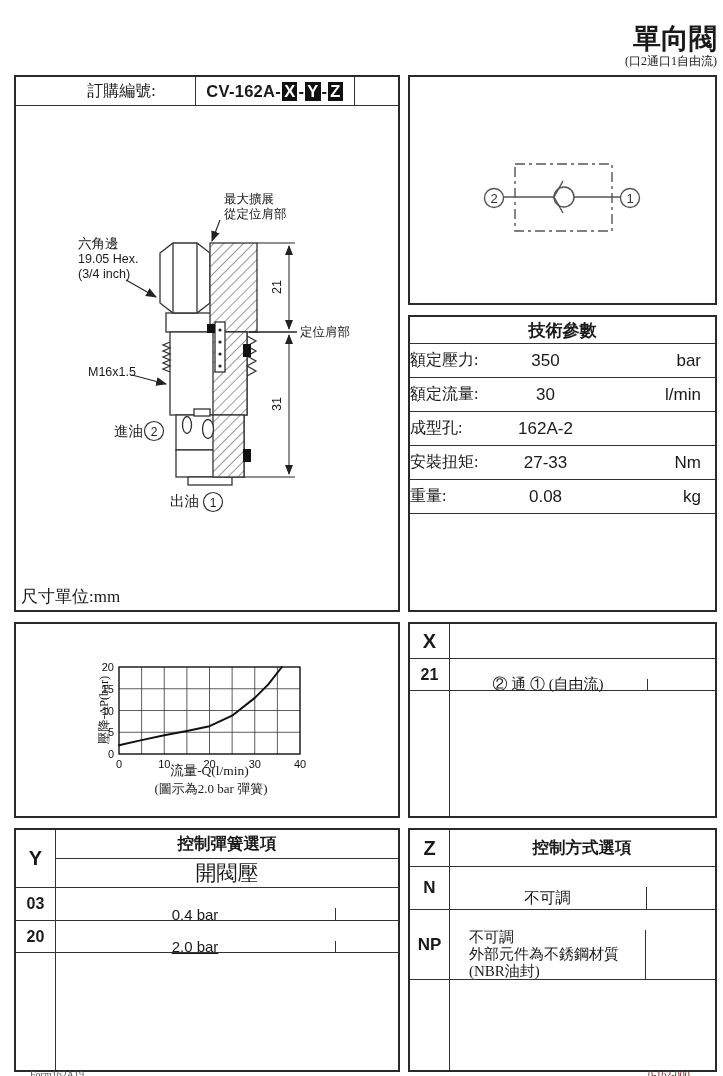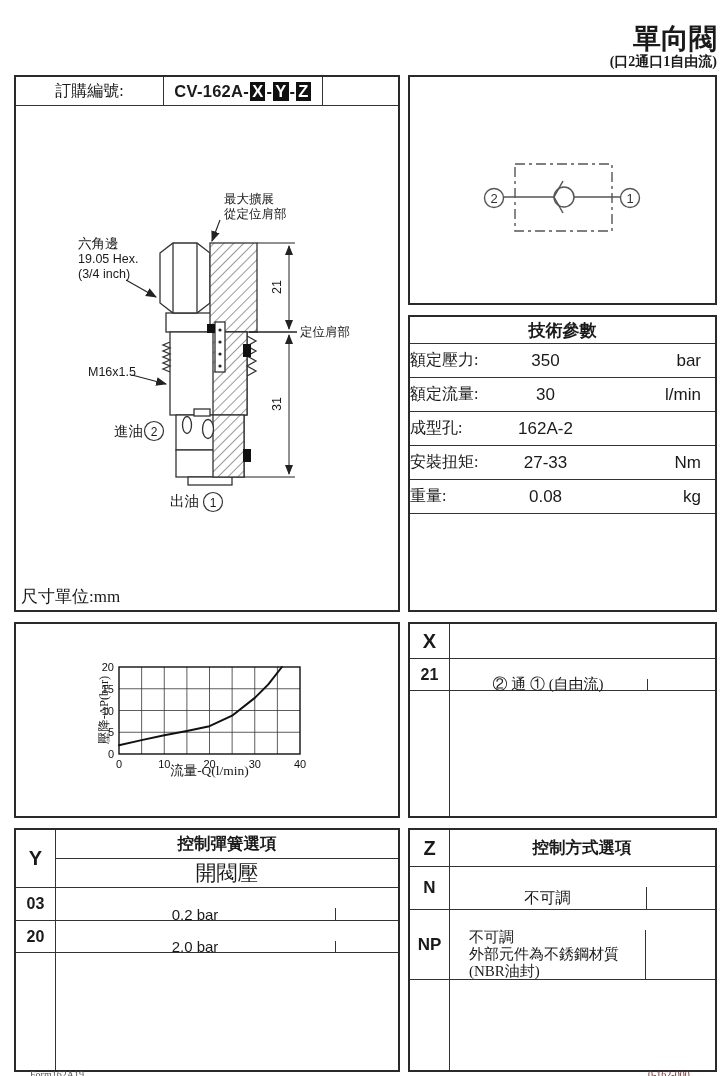--- a/index.html
+++ b/index.html
@@ -7,25 +7,25 @@
     width:723px;height:1076px;position:relative;background:#fff;
     font-family:"Liberation Serif","DejaVu Serif",serif;color:#1a1a1a;
     overflow:hidden;
   }
   .sans{font-family:"Liberation Sans","DejaVu Sans",sans-serif;}
   .box{position:absolute;border:2px solid #2a2a2a;box-sizing:border-box;background:#fff;}
 
   
   .page-title-wrap{position:absolute;top:24px;right:6px;text-align:right;line-height:1.05;}
   .page-title{font-size:28px;font-weight:bold;}
-  .page-subtitle{font-size:14px;font-weight:bold;margin-top:2px;}
+  .page-subtitle{font-size:12px;font-weight:normal;margin-top:2px;}
 
   
   .order-header{display:flex;height:28px;border-bottom:1px solid #333;align-items:stretch;}
-  .order-label{width:147px;border-right:1px solid #333;display:flex;align-items:center;justify-content:center;font-size:16px;}
+  .order-label{width:147px;border-right:1px solid #333;display:flex;align-items:center;justify-content:center;font-size:16px;padding-left:32px;}
   .order-code{width:158px;border-right:1px solid #333;display:flex;align-items:center;justify-content:center;
               font-family:"Liberation Sans","DejaVu Sans",sans-serif;font-weight:bold;font-size:16.5px;letter-spacing:.3px;}
   .inv{background:#101010;color:#fff;padding:0 2px;margin:0 1px;}
   .unit-note{position:absolute;left:5px;bottom:2px;font-size:17px;}
 
   
   .tp-header{height:26px;border-bottom:1px solid #333;display:flex;align-items:center;justify-content:center;
              font-weight:bold;font-size:17px;}
   .tp-row{display:flex;height:33px;border-bottom:1px solid #333;align-items:center;}
   .tp-label{width:88px;font-size:16px;}
@@ -211,20 +211,21 @@
       <text x="238.75" y="144" text-anchor="middle" class="tick">30</text>
       <text x="284" y="144" text-anchor="middle" class="tick">40</text>
       <text x="98" y="134" text-anchor="end" class="tick">0</text>
       <text x="98" y="112.25" text-anchor="end" class="tick">5</text>
       <text x="98" y="90.5" text-anchor="end" class="tick">10</text>
       <text x="98" y="68.75" text-anchor="end" class="tick">15</text>
       <text x="98" y="47" text-anchor="end" class="tick">20</text>
       <path d="M103.0,121.3 L125.6,116.1 L148.3,111.3 L170.9,106.9 L193.5,102.2 L216.1,91.7 L238.8,73.9 L252.3,60.4 L265.9,43.0" fill="none" stroke="#111" stroke-width="2" stroke-linejoin="round" stroke-linecap="round"></path>
     </svg>
   <div class="chart-xlabel">流量-Q(l/min)</div>
+  <div class="chart-caption">(圖示為2.0 bar 彈簧)</div>
 </div>
 
 <div class="box" style="left:408px;top:622px;width:309px;height:196px;">
   <div class="opt-vline"></div>
   <div class="opt-header" style="height:34px;">
     <div class="opt-code-cell code-lg">X</div>
   </div>
   <div class="opt-row" style="top:35px;height:31px;">
     <div class="opt-code-cell code-sm">21</div>
     <div class="opt-mid" style="width:198px;">② 通 ① (自由流)</div>
@@ -233,26 +234,26 @@
 </div>
 
 <div class="box" style="left:14px;top:828px;width:386px;height:244px;">
   <div class="opt-vline"></div>
   <div style="position:absolute;left:0;top:0;width:39px;height:57px;display:flex;align-items:center;justify-content:center;" class="opt-code-cell code-lg">Y</div>
   <div style="position:absolute;left:40px;right:0;top:0;height:28px;border-bottom:1px solid #333;display:flex;align-items:center;justify-content:center;font-weight:bold;font-size:16.5px;">控制彈簧選項</div>
   <div style="position:absolute;left:40px;right:0;top:29px;height:28px;display:flex;align-items:center;justify-content:center;font-size:21px;">開閥壓</div>
   <div style="position:absolute;left:0;right:0;top:57px;border-top:1px solid #333;"></div>
   <div class="opt-row" style="top:58px;height:32px;">
     <div class="opt-code-cell code-sm">03</div>
-    <div class="opt-mid sans" style="width:280px;">0.2 bar</div>
+    <div class="opt-mid sans" style="width:280px;">0.4 bar</div>
     <div style="flex:1;"></div>
   </div>
   <div class="opt-row" style="top:91px;height:31px;">
     <div class="opt-code-cell code-sm">20</div>
-    <div class="opt-mid sans" style="width:280px;">2.0 bar</div>
+    <div class="opt-mid sans" style="width:280px;text-decoration:underline;">2.0 bar</div>
     <div style="flex:1;"></div>
   </div>
 </div>
 
 <div class="box" style="left:408px;top:828px;width:309px;height:244px;">
   <div class="opt-vline"></div>
   <div class="opt-header" style="height:36px;">
     <div class="opt-code-cell code-lg">Z</div>
     <div class="opt-title">控制方式選項</div>
   </div>

